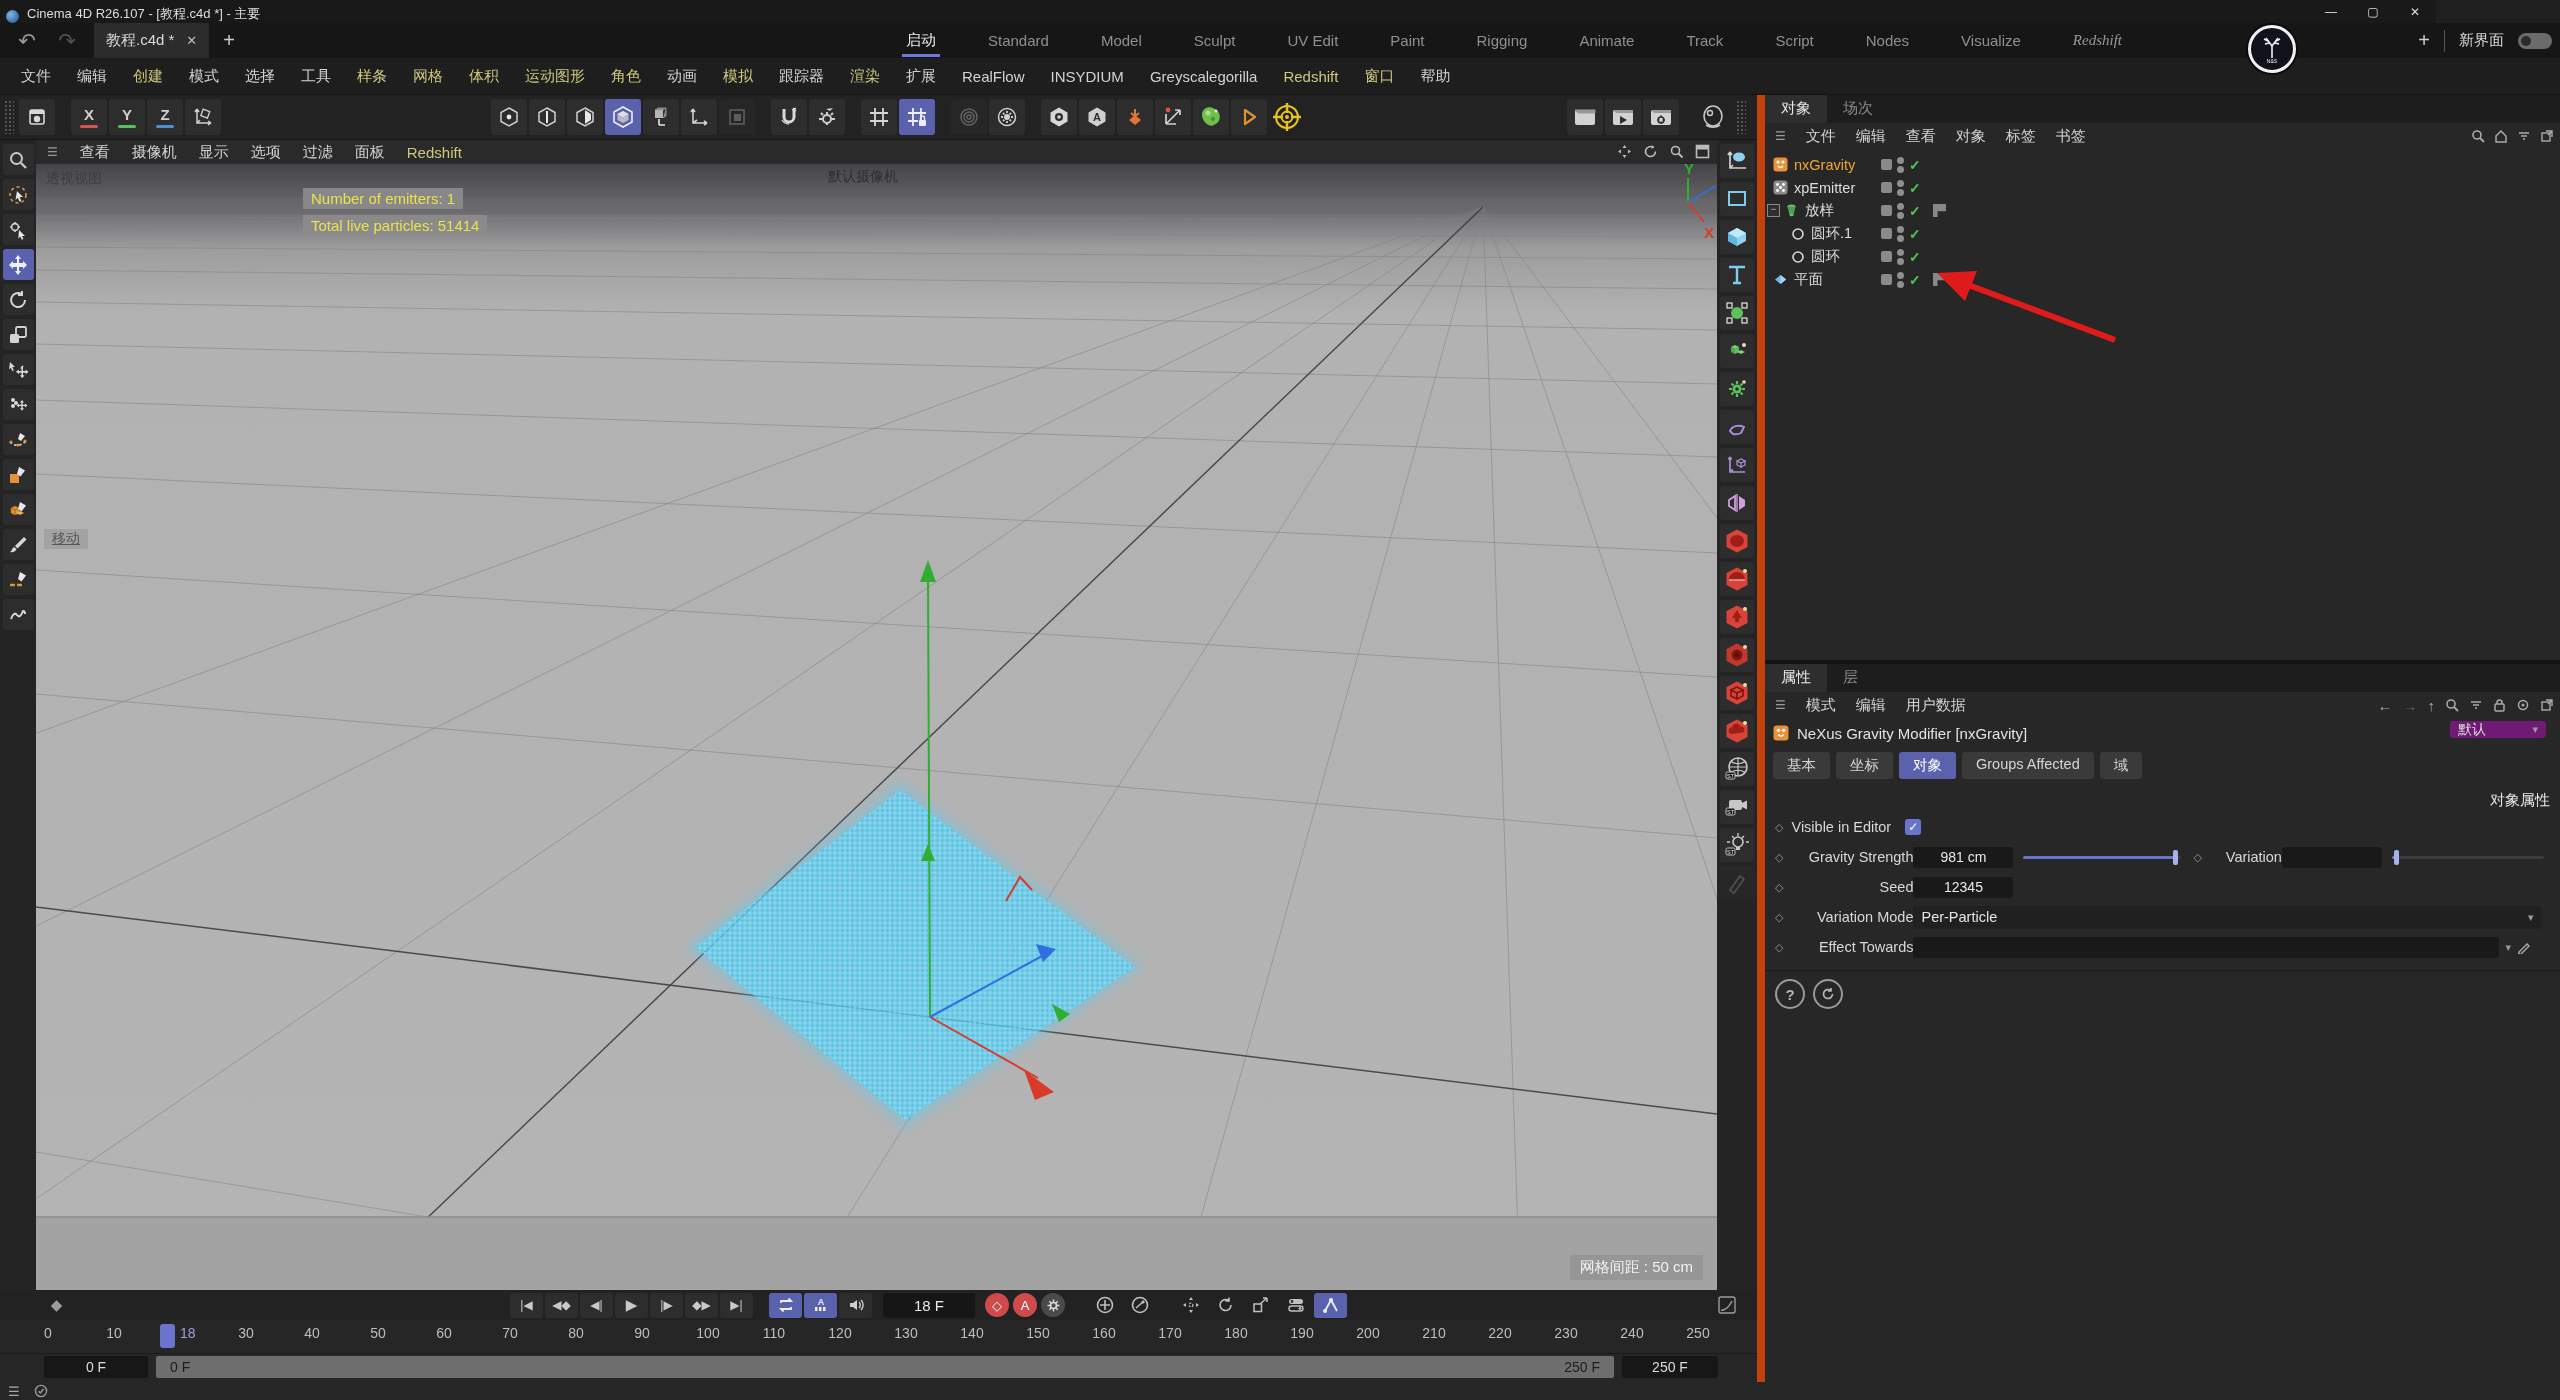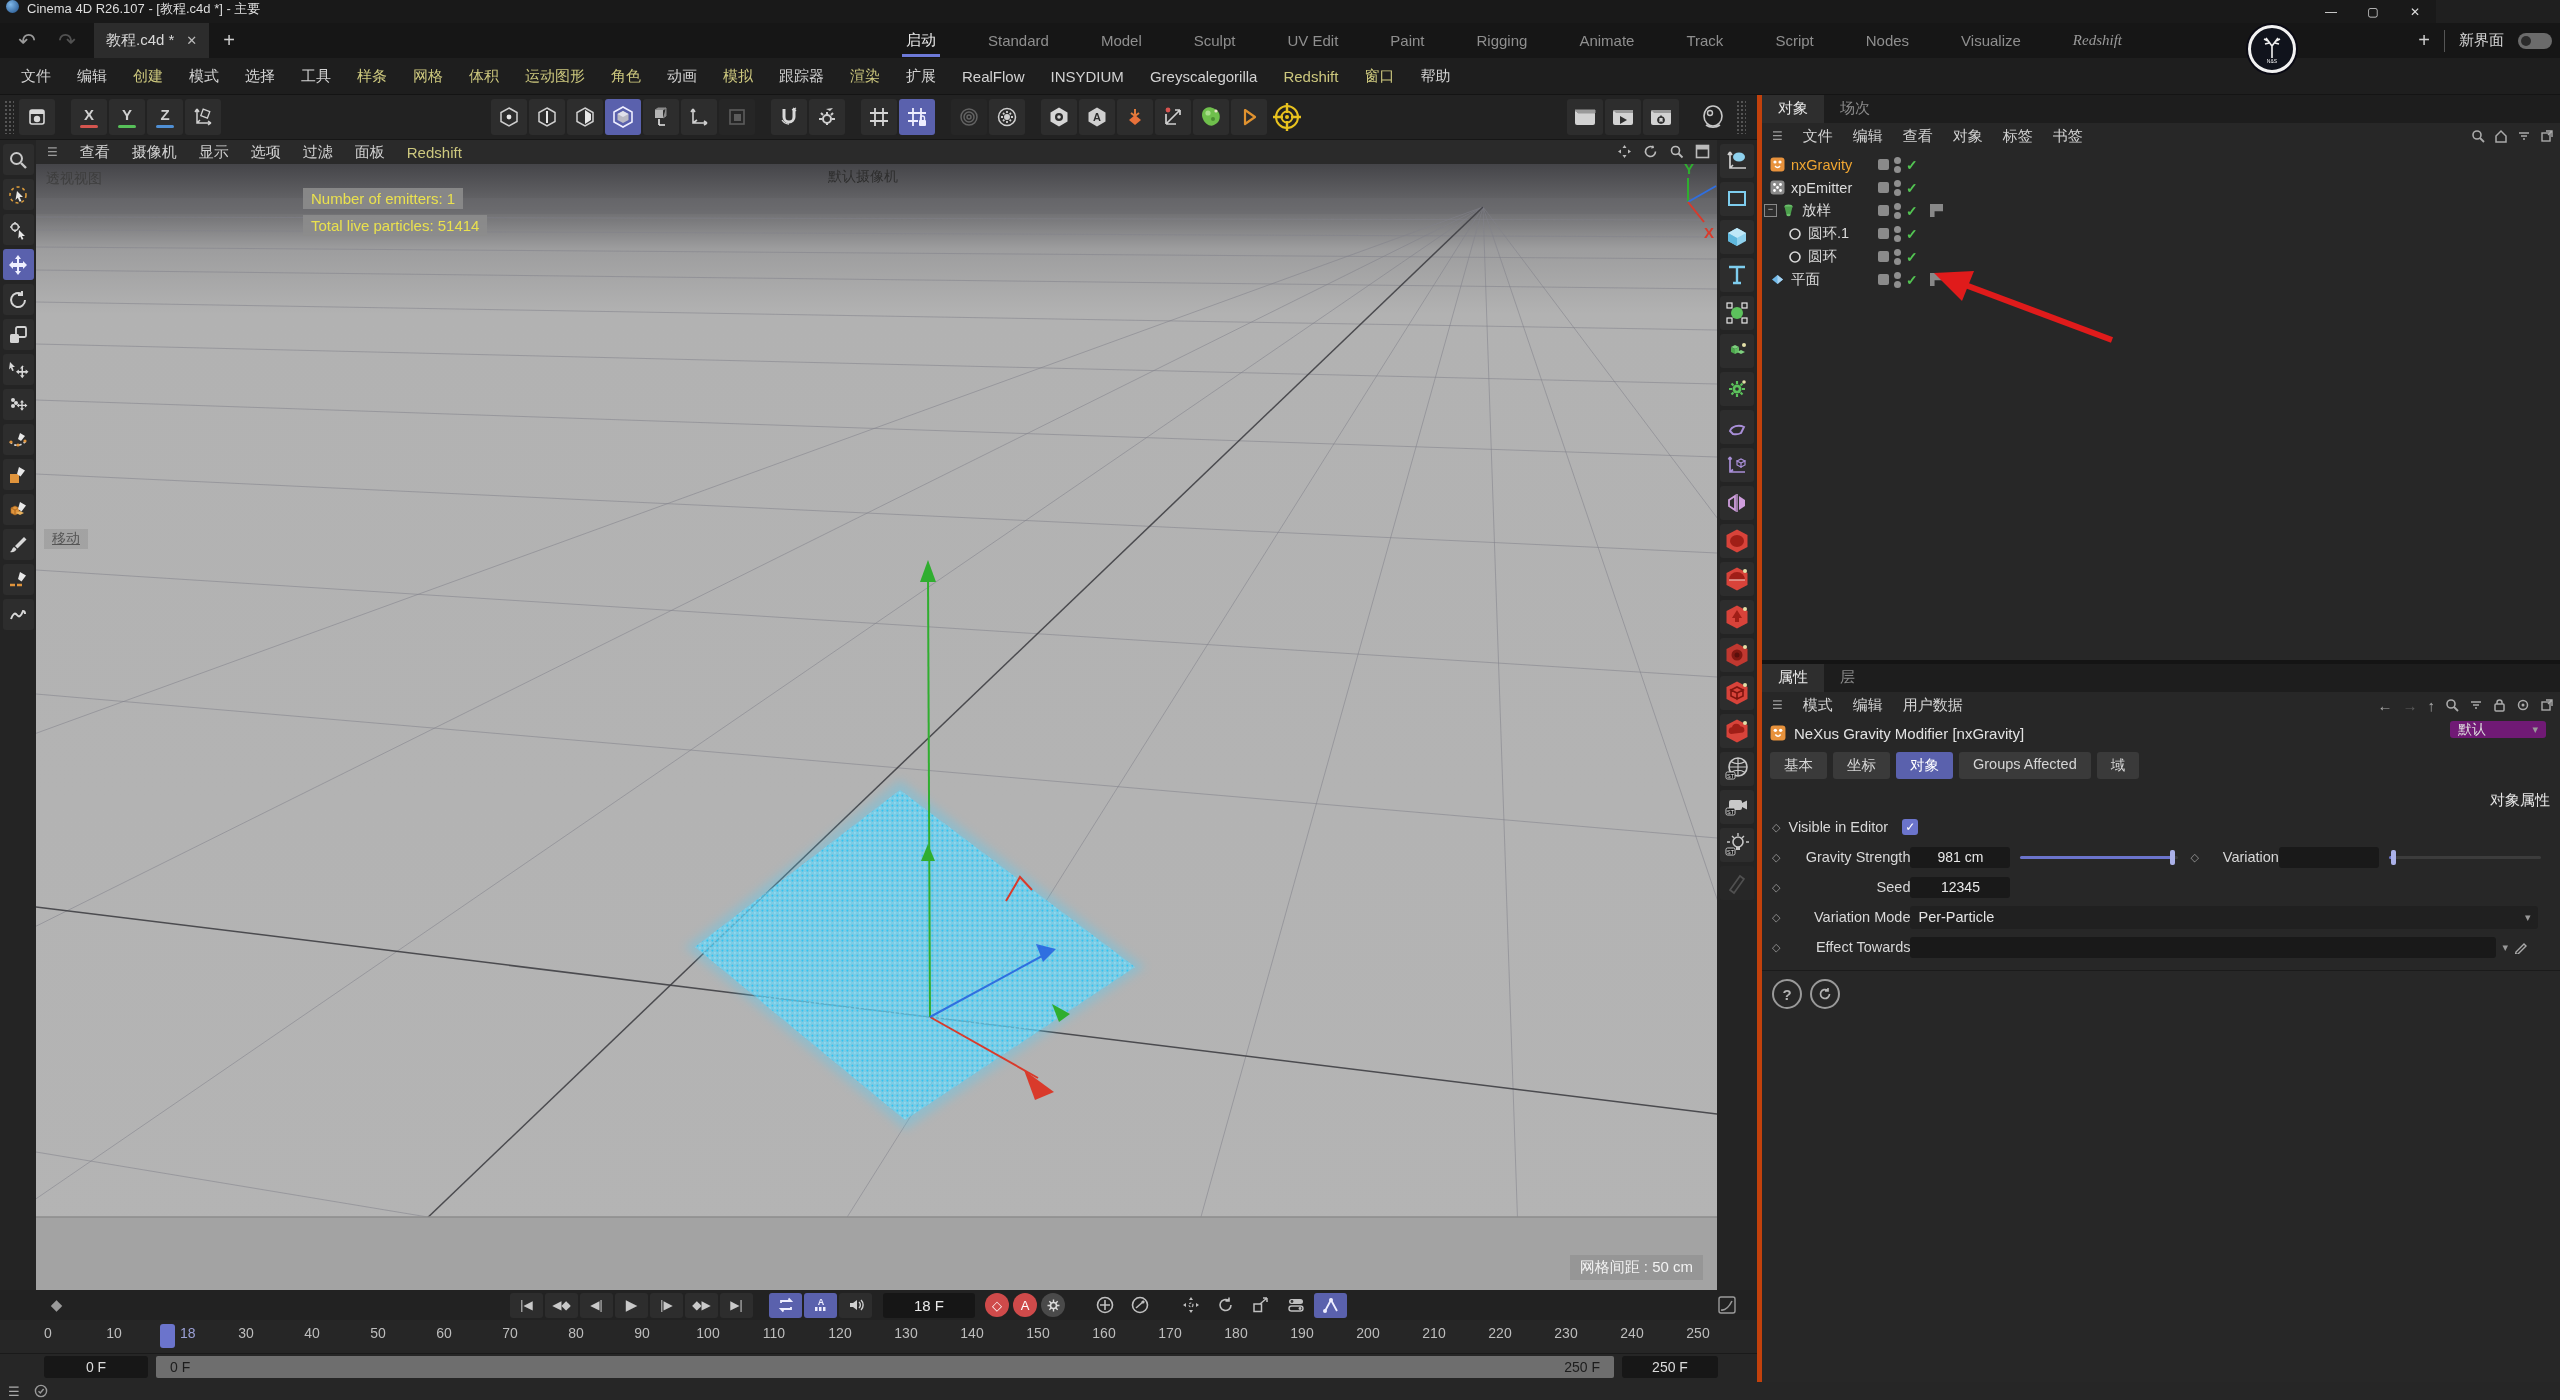--- a/index.html
+++ b/index.html
@@ -5,21 +5,21 @@
   html,body{margin:0;padding:0;}
   body{width:2560px;height:1400px;background:#1f1f1f;font-family:"Liberation Sans",sans-serif;
        color:#c8c8c8;overflow:hidden;position:relative;font-size:14px;-webkit-font-smoothing:antialiased;}
   .abs{position:absolute;}
   .row{display:flex;align-items:center;}
   .ib{display:flex;align-items:center;justify-content:center;border-radius:3px;background:#2d2d2d;}
   .ib.active{background:#5a61ad;}
   .ib.dim{opacity:.38;}
   svg{display:block;}
   
-  #titlebar{left:0;top:0;width:2436px;height:23px;background:#191919;display:flex;align-items:flex-start;
+  #titlebar{left:0;top:0;width:2436px;height:23px;background:#191919;display:flex;align-items:flex-end;
             font-size:13px;color:#ddd;}
   #titlebar .appicon{width:13px;height:13px;border-radius:50%;background:radial-gradient(circle at 35% 35%,#7fb7e8,#1d4d86);margin:0 8px 0 6px;}
   #win-controls{position:absolute;right:0;top:0;height:23px;display:flex;}
   #win-controls>div{width:42px;height:23px;display:flex;align-items:center;justify-content:center;color:#ddd;font-size:12px;}
   
   #headerbar{left:0;top:23px;width:2560px;height:35px;background:#161616;display:flex;align-items:center;}
   .hist{font-size:21px;color:#9a9a9a;margin-left:14px;width:26px;text-align:center;}
   #doctab{margin-left:14px;height:35px;background:#2c2c2c;display:flex;align-items:center;padding:0 12px;color:#d9d9d9;font-size:15px;gap:12px;}
   #doctab .x{color:#bbb;font-size:13px;}
   #newdoc{color:#cfcfcf;font-size:20px;margin-left:14px;}
@@ -59,21 +59,21 @@
   #vp-menu .mitem{padding:0 11px;}
   #vp-corner{position:absolute;right:6px;top:2px;display:flex;gap:8px;}
   #vp-corner .ci{width:18px;height:18px;color:#bbb;display:flex;align-items:center;justify-content:center;}
   #vp-canvas{left:0;top:24px;width:1681px;height:1126px;overflow:hidden;
      background:linear-gradient(180deg,#454549 0px,#68686b 42px,#9d9d9e 85px,#b2b2b2 150px,#b4b4b4 100%);}
   .vplabel{position:absolute;font-size:14px;color:#3e3e3e;}
   .badge{position:absolute;background:rgba(140,140,140,.9);color:#eae14e;font-size:15px;padding:2px 8px;margin-left:11px;}
   #grid-badge{position:absolute;background:rgba(150,150,150,.95);color:#f2f2f2;font-size:15px;padding:3px 10px;right:14px;bottom:10px;}
   #move-hint{position:absolute;left:8px;top:365px;background:rgba(150,150,150,.55);color:#555;font-size:14px;padding:1px 8px;text-decoration:underline;}
   
-  #rightcol{left:1757px;top:95px;width:803px;height:1287px;background:#272727;border-left:5px solid #c2410c;box-sizing:border-box;}
+  #rightcol{left:1757px;top:95px;width:803px;height:1287px;background:#272727;border-left:8px solid #c2410c;box-sizing:border-box;}
   .ptabs{height:28px;background:#1d1d1d;display:flex;align-items:flex-end;}
   .ptab{padding:4px 16px 5px;font-size:15px;color:#8a8a8a;}
   .ptab.active{background:#2e2e2e;color:#e8e8e8;}
   .pmenu{height:26px;display:flex;align-items:center;font-size:14.5px;color:#cfcfcf;background:#272727;position:relative;}
   .pmenu .mitem{padding:0 10px;}
   .pmenu .ricons{position:absolute;right:6px;display:flex;gap:9px;align-items:center;color:#aaa;}
   
   #om{height:565px;position:relative;}
   #om-tree{position:relative;height:480px;}
   .om-row{position:absolute;left:0;width:100%;height:23px;display:flex;align-items:center;font-size:14.5px;color:#dcdcdc;}

